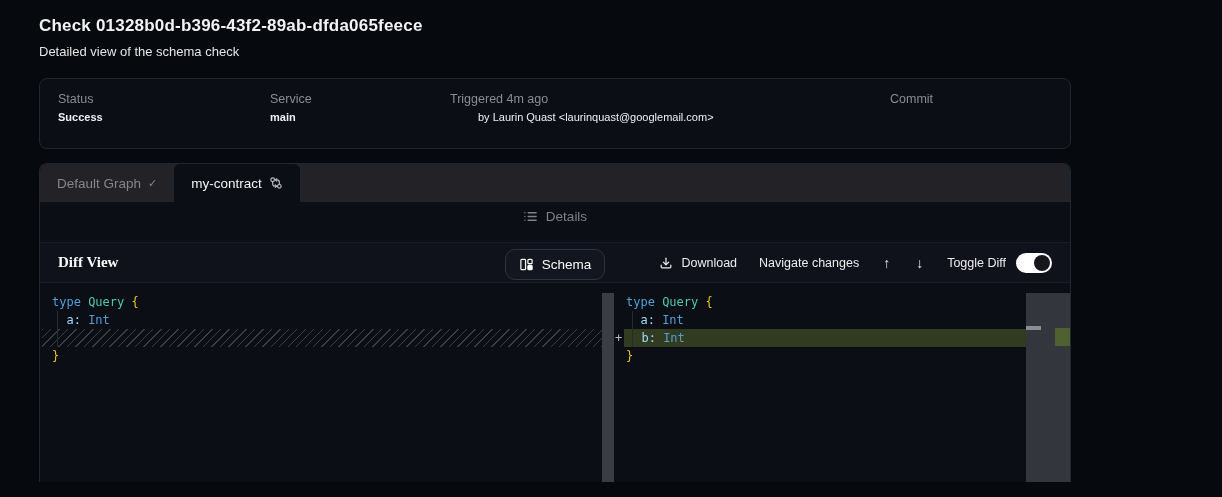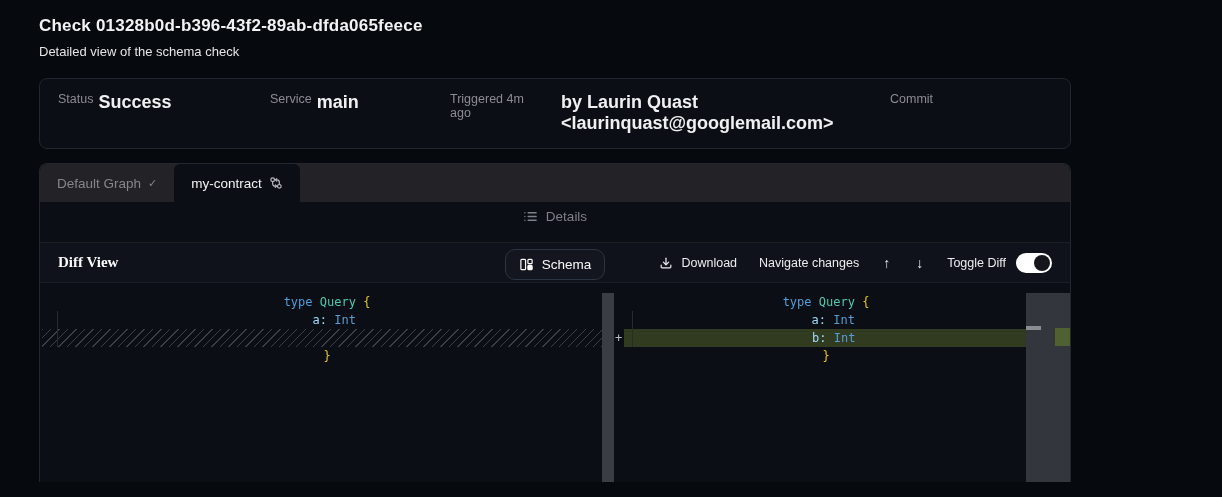--- a/index.html
+++ b/index.html
@@ -15,34 +15,34 @@
   
   .page-title { font-size:17px; font-weight:700; color:#f2f2f4; letter-spacing:.2px; }
   .page-subtitle { font-size:13px; color:#e5e5e5; margin-top:8px; }
 
   
   .summary-card {
     margin-top:19px; border:1px solid #23262e; border-radius:8px;
     background:#0b0e14; padding:13px 18px 15px 18px;
     display:flex; align-items:flex-start; height:71px;
   }
-  .summary-field { display:flex; gap:5px; }
+  .summary-field { display:flex; flex-direction:column; gap:5px; }
   .summary-field .f-label { font-size:12.5px; color:#8b8b94; font-weight:400; }
-  .summary-field .f-value { font-size:18px; color:#f0f0f2; font-weight:600; }
+  .summary-field .f-value { font-size:11px; color:#f0f0f2; font-weight:600; }
   .col-status  { width:212px; }
   .col-service { width:180px; }
   .col-trigger { width:440px; }
   .col-commit  { flex:1; }
-  .col-trigger .f-value { font-weight:700;padding-left:28px; }
+  .col-trigger .f-value { font-weight:400;padding-left:28px; }
 
   
   .main-card {
     margin-top:14px; border:1px solid #23262e; border-bottom:none;
     border-radius:8px 8px 0 0; background:#0b0e14;
-    height:319px; overflow:hidden; position:relative;text-align:center;
+    height:319px; overflow:hidden; position:relative;
   }
   .tab-strip {
     background:#232327; height:38px; display:flex; align-items:stretch;
     border-radius:7px 7px 0 0;
   }
   .graph-tab {
     display:flex; align-items:center; gap:7px; padding:0 17px;
     font-size:13.5px; color:#85858d; cursor:pointer; white-space:nowrap;
   }
   .graph-tab .tab-check { font-size:11px; color:#85858d; }

